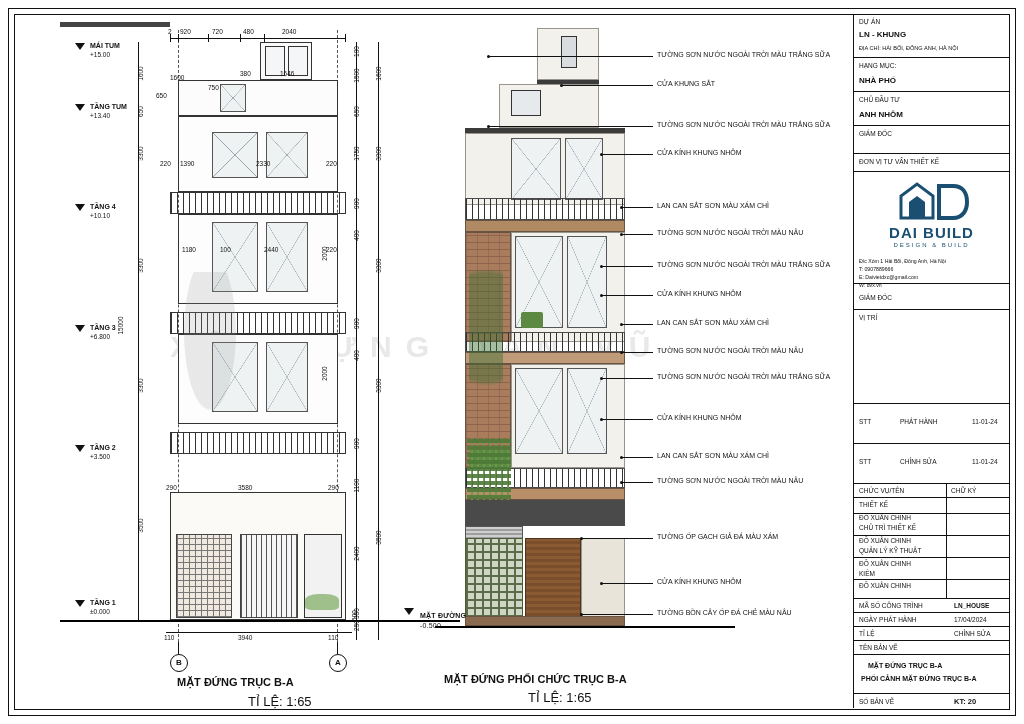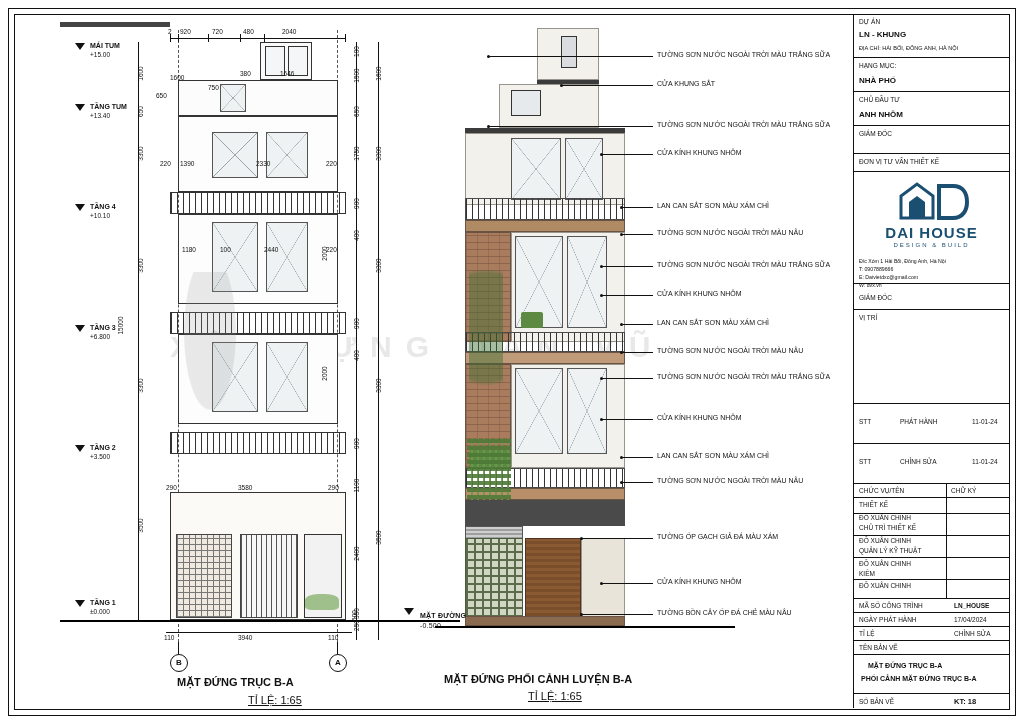--- a/index.html
+++ b/index.html
@@ -61,21 +61,21 @@
   #tb{position:absolute;left:853px;top:14px;width:155px;height:694px;border-left:1px solid #111;box-sizing:border-box;}
   .tbrow{position:absolute;left:0;width:155px;border-bottom:1px solid #111;box-sizing:border-box;}
   .tbt{position:absolute;font-size:6.5px;color:#111;white-space:nowrap;}
   .tbb{font-weight:bold;font-size:8px;}
   .logoWrap{position:absolute;left:0;top:0;width:155px;text-align:center;}
   .brand{font-size:15px;font-weight:bold;letter-spacing:1px;color:#1b4f72;}
   .brandsub{font-size:6px;letter-spacing:2px;color:#1b4f72;}
 
   
   .ttl{position:absolute;font-weight:bold;font-size:11px;white-space:nowrap;}
-  .scale{position:absolute;font-size:11px;white-space:nowrap;text-decoration:underline;}
+  .scale{position:absolute;font-size:13px;white-space:nowrap;}
 
   .wm{position:absolute;left:170px;top:330px;font-size:30px;color:rgba(120,120,120,.17);letter-spacing:14px;font-weight:bold;}
   .tree{position:absolute;}
 </style>
 </head>
 <body>
 
 <div id="sheet">
   <div class="frame"></div>
   <div class="frame2"></div>
@@ -337,21 +337,21 @@
   <div class="leaddot" style="left:600px;top:582px;"></div>
   <div class="lead" style="left:602px;top:583px;width:51px;"></div>
   <div class="ann" style="left:657px;top:578px;">CỬA KÍNH KHUNG NHÔM</div>
 
   <div class="leaddot" style="left:580px;top:613px;"></div>
   <div class="lead" style="left:582px;top:614px;width:71px;"></div>
   <div class="ann" style="left:657px;top:609px;">TƯỜNG BỒN CÂY ỐP ĐÁ CHẺ MÀU NÂU</div>
 
   <div class="ttl" style="left:177px;top:676px;">MẶT ĐỨNG TRỤC B-A</div>
   <div class="scale" style="left:248px;top:694px;">TỈ LỆ: 1:65</div>
-  <div class="ttl" style="left:444px;top:673px;">MẶT ĐỨNG PHỐI CẢNH LUYỆN B-A</div>
+  <div class="ttl" style="left:444px;top:673px;">MẶT ĐỨNG PHỐI CHỨC TRỤC B-A</div>
   <div class="scale" style="left:528px;top:690px;">TỈ LỆ: 1:65</div>
 
   <div id="tb">
     <div class="tbrow" style="top:0px;height:44px;"></div>
     <div class="tbt" style="left:5px;top:4px;">DỰ ÁN</div>
     <div class="tbt tbb" style="left:5px;top:16px;">LN - KHUNG</div>
     <div class="tbt" style="left:5px;top:31px;font-size:5.6px;">ĐỊA CHỈ: HẢI BỐI, ĐÔNG ANH, HÀ NỘI</div>
 
     <div class="tbrow" style="top:44px;height:34px;"></div>
     <div class="tbt" style="left:5px;top:48px;">HẠNG MỤC:</div>
@@ -368,21 +368,21 @@
     <div class="tbt" style="left:5px;top:144px;">ĐƠN VỊ TƯ VẤN THIẾT KẾ</div>
 
     <div class="tbrow" style="top:158px;height:112px;"></div>
     <div class="logoWrap" style="top:166px;">
       <svg width="74" height="42" viewBox="0 0 74 42">
         <path d="M6 38 L6 16 L22 4 L38 16 L38 38 Z" fill="none" stroke="#1b4f72" stroke-width="3"></path>
         <path d="M14 38 L14 22 L22 16 L30 22 L30 38 Z" fill="#1b4f72"></path>
         <path d="M44 6 L44 38 L58 38 C68 38 72 30 72 22 C72 13 68 6 58 6 Z" fill="none" stroke="#1b4f72" stroke-width="4"></path>
       </svg>
     </div>
-    <div class="logoWrap brand" style="top:210px;">DAI HOUSE</div>
+    <div class="logoWrap brand" style="top:210px;">DAI BUILD</div>
     <div class="logoWrap brandsub" style="top:228px;">DESIGN &amp; BUILD</div>
     <div class="tbt" style="left:5px;top:244px;font-size:5.2px;">Đ/c Xóm 1 Hải Bối, Đông Anh, Hà Nội</div>
     <div class="tbt" style="left:5px;top:252px;font-size:5.2px;">T: 0907889666</div>
     <div class="tbt" style="left:5px;top:260px;font-size:5.2px;">E: Daivietdxc@gmail.com</div>
     <div class="tbt" style="left:5px;top:268px;font-size:5.2px;">W: dvx.vn</div>
 
     <div class="tbrow" style="top:276px;height:20px;"></div>
     <div class="tbt" style="left:5px;top:280px;">GIÁM ĐỐC</div>
 
     <div class="tbrow" style="top:296px;height:94px;"></div>
@@ -434,15 +434,15 @@
 
     <div class="tbrow" style="top:627px;height:14px;"></div>
     <div class="tbt" style="left:5px;top:630px;">TÊN BẢN VẼ</div>
 
     <div class="tbrow" style="top:641px;height:39px;"></div>
     <div class="tbt tbb" style="left:14px;top:648px;font-size:7px;">MẶT ĐỨNG TRỤC B-A</div>
     <div class="tbt tbb" style="left:7px;top:661px;font-size:7px;">PHỐI CẢNH MẶT ĐỨNG TRỤC B-A</div>
 
     <div class="tbrow" style="top:680px;height:14px;border-bottom:none;"></div>
     <div class="tbt" style="left:5px;top:684px;">SỐ BẢN VẼ</div>
-    <div class="tbt tbb" style="left:100px;top:683px;font-size:7.5px;">KT: 18</div>
+    <div class="tbt tbb" style="left:100px;top:683px;font-size:7.5px;">KT: 20</div>
   </div>
 </div>
 
 </body></html>

